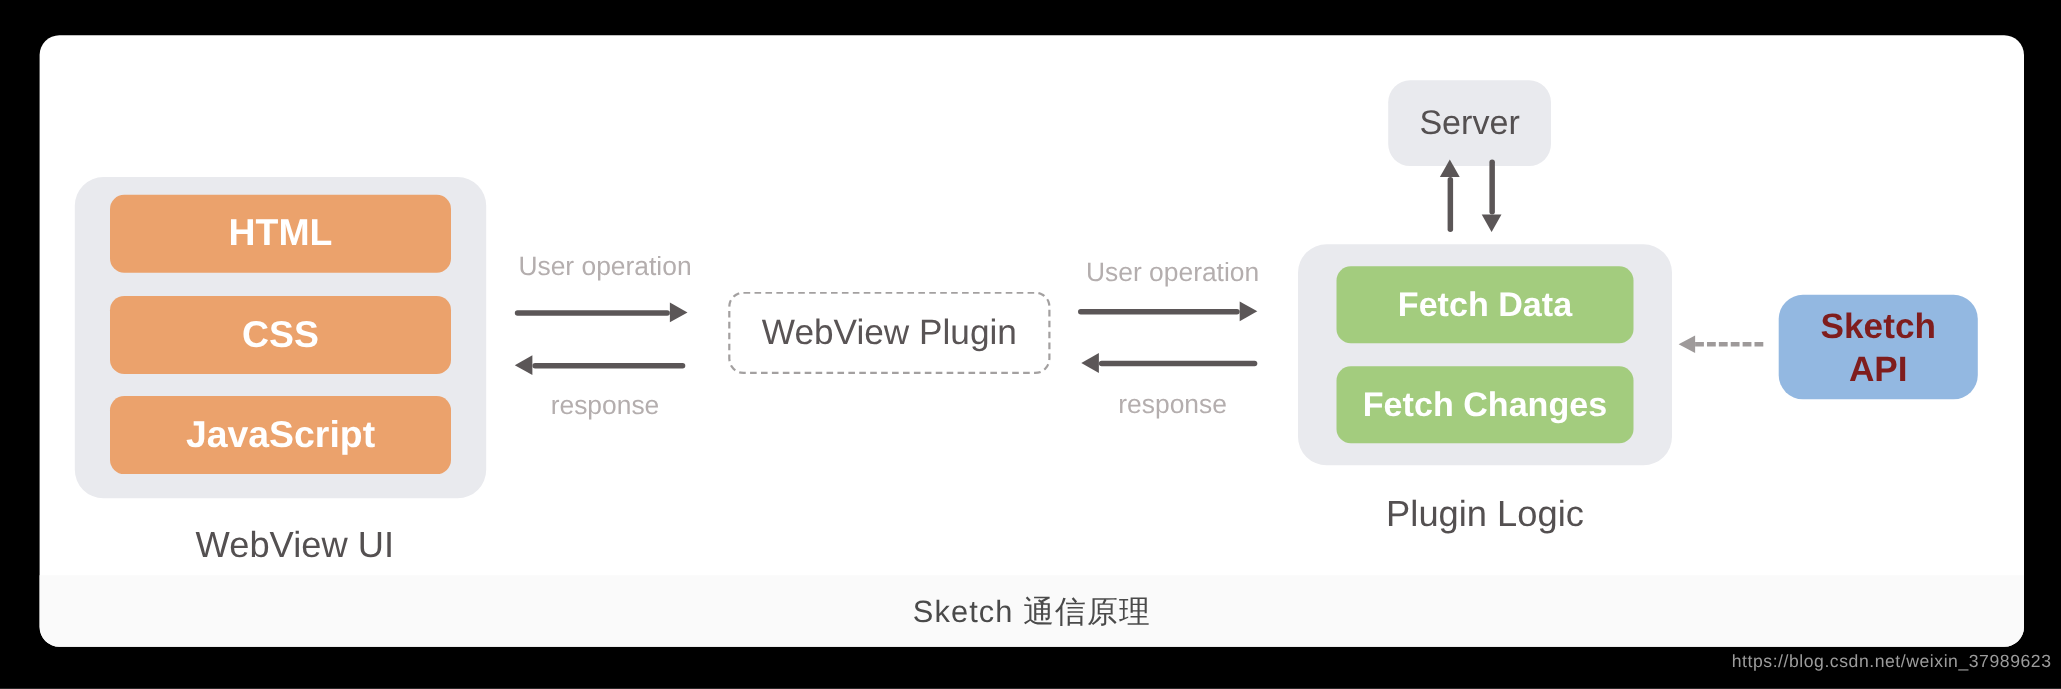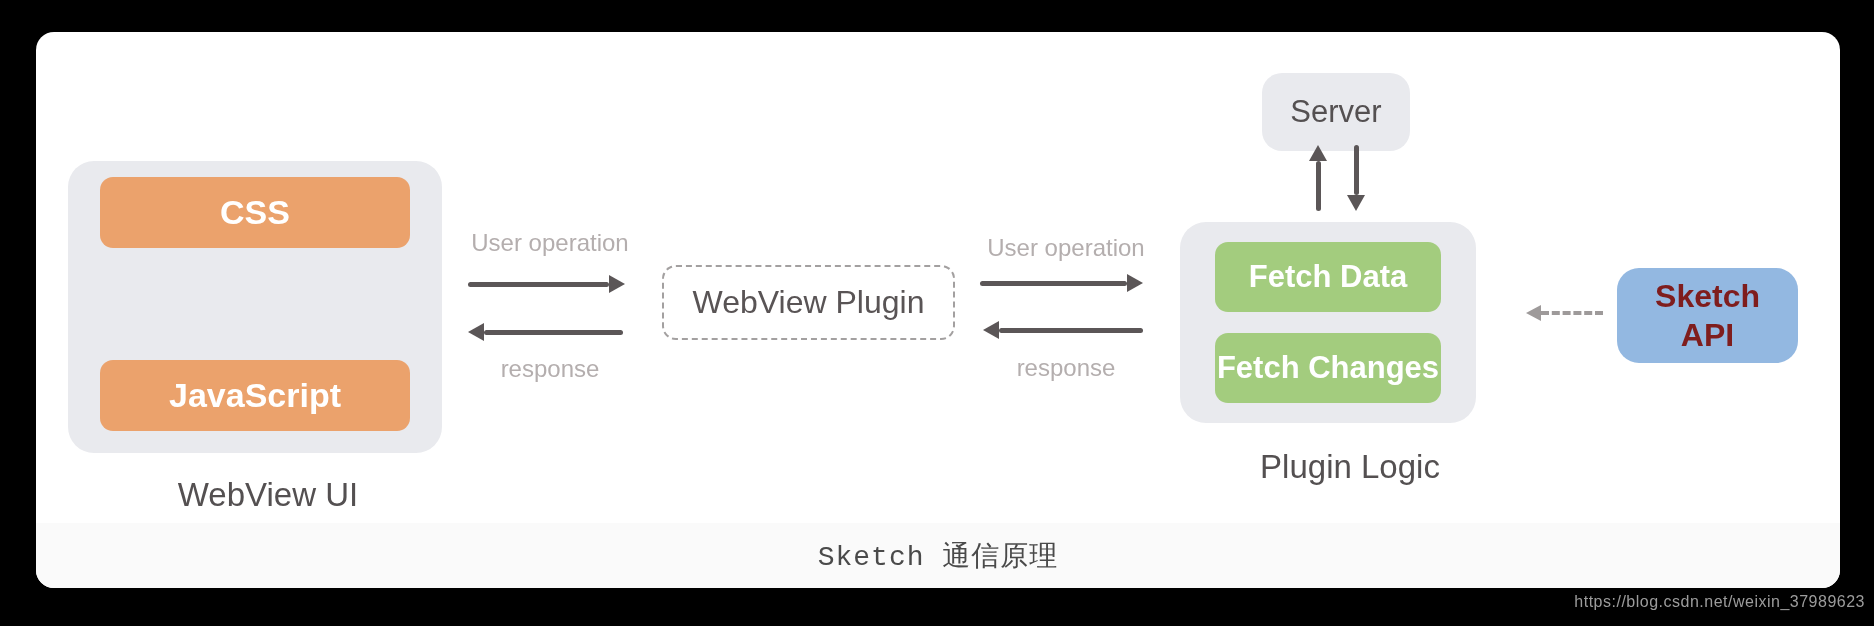--- a/index.html
+++ b/index.html
@@ -15,21 +15,21 @@
   .card{
     position:absolute;left:36px;top:32px;width:1804px;height:556px;
     background:#ffffff;border-radius:18px;
   }
   .caption-strip{
     position:absolute;left:0;bottom:0;width:100%;height:65px;
     background:#fafafa;border-radius:0 0 18px 18px;
     display:flex;align-items:center;justify-content:center;
   }
   .caption-text{
-    font-family:Liberation Mono, monospace;
+    font-family:Liberation Sans, sans-serif;
     font-size:28px;color:#4a4a4a;letter-spacing:1px;
   }
   .group{
     background:#e9eaee;border-radius:26px;
     display:flex;flex-direction:column;justify-content:space-between;
     box-sizing:border-box;
   }
   .chip{
     border-radius:13px;color:#ffffff;font-weight:bold;
     display:flex;align-items:center;justify-content:center;
@@ -69,20 +69,23 @@
   }
 </style>
 </head>
 <body>
 
 <div class="stage">
   <div class="card">
 
     <div class="group abs" style="left:32px;top:129px;width:374px;height:292px;padding:16px 32px 22px 32px;">
       <div class="chip orange">
+        <span>HTML</span>
+      </div>
+      <div class="chip orange">
         <span>CSS</span>
       </div>
       <div class="chip orange">
         <span>JavaScript</span>
       </div>
     </div>
     <div class="glabel abs" style="left:45px;top:446px;width:374px;">WebView UI</div>
 
     <div class="flowlabel abs" style="left:404px;top:196px;width:220px;">User operation</div>
     <div class="h-arrow abs" style="left:432px;top:243px;">
@@ -115,21 +118,21 @@
     </div>
     <div class="v-arrow abs" style="left:1273px;top:113px;">
       <div class="head-up"></div>
       <div class="line-v" style="height:50px;"></div>
     </div>
     <div class="v-arrow abs" style="left:1311px;top:113px;">
       <div class="line-v" style="height:50px;"></div>
       <div class="head-down"></div>
     </div>
 
-    <div class="group abs" style="left:1144px;top:190px;width:296px;height:201px;padding:20px 35px;">
+    <div class="group abs" style="left:1144px;top:190px;width:340px;height:201px;padding:20px 35px;">
       <div class="chip green">
         <span>Fetch Data</span>
       </div>
       <div class="chip green">
         <span>Fetch Changes</span>
       </div>
     </div>
     <div class="glabel abs" style="left:1144px;top:418px;width:340px;">Plugin Logic</div>
 
     <div class="h-arrow abs" style="left:1490px;top:273px;">

